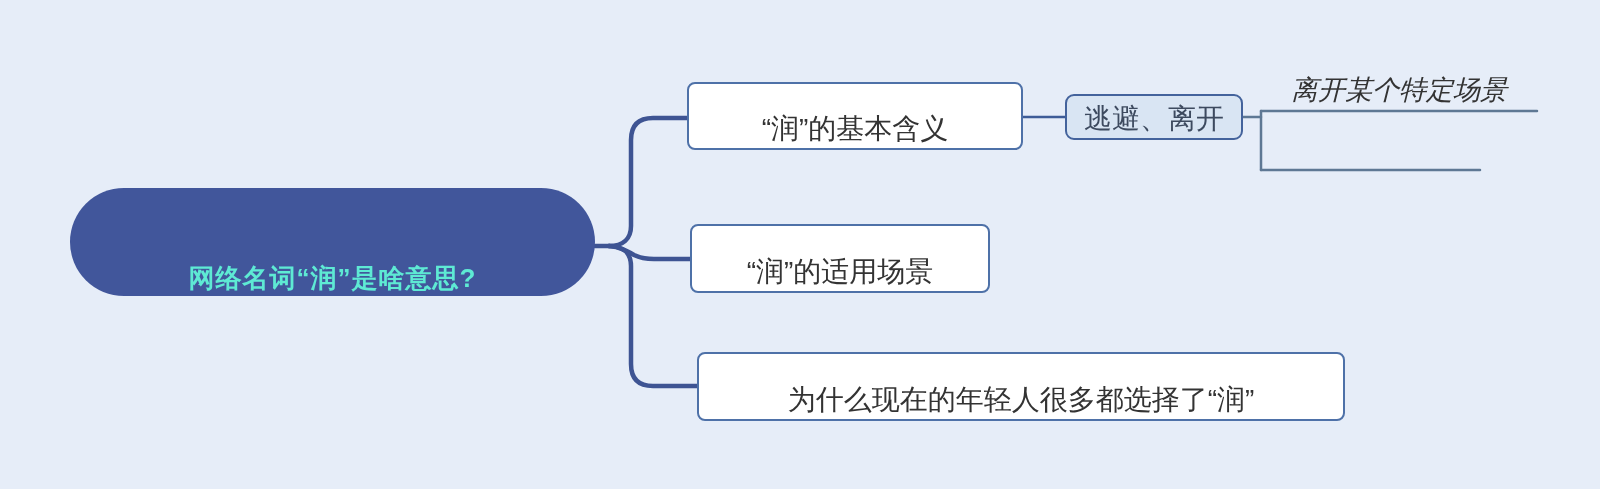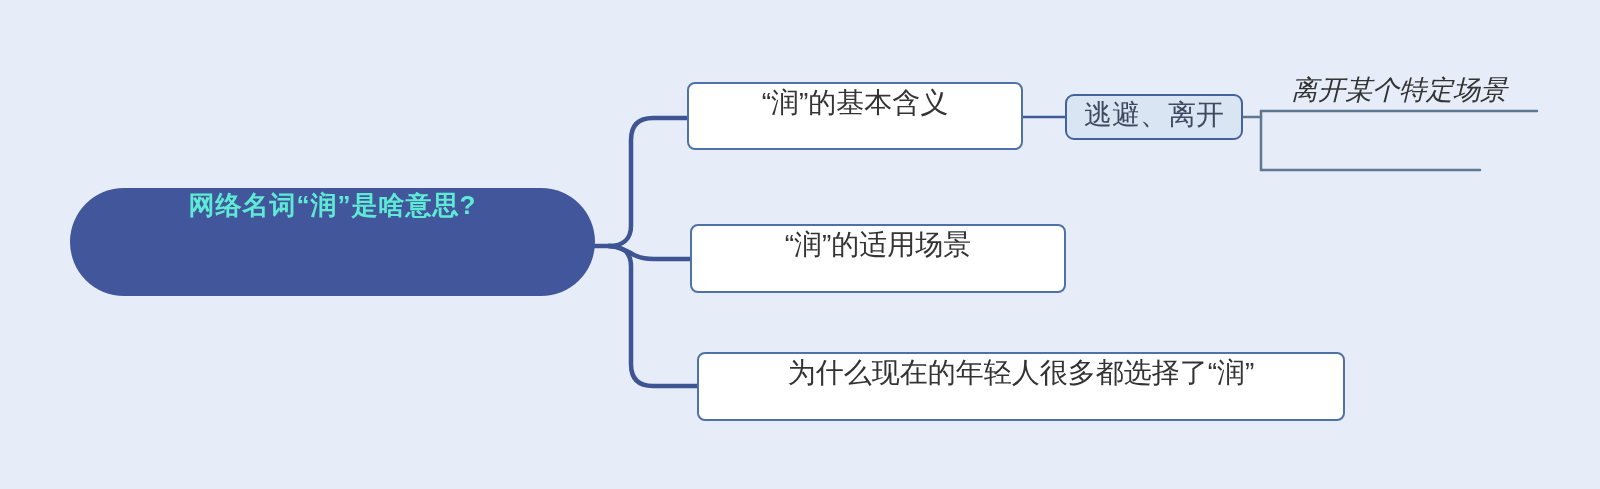--- a/index.html
+++ b/index.html
@@ -19,21 +19,21 @@
   #connector-svg {
     position: absolute;
     left: 0;
     top: 0;
     width: 1600px;
     height: 489px;
   }
   .node {
     position: absolute;
     display: flex;
-    align-items: flex-start;
+    align-items: flex-end;
     justify-content: center;
     box-sizing: border-box;
     white-space: nowrap;
     cursor: default;
   }
   .root-node {
     left: 70px;
     top: 188px;
     width: 525px;
     height: 108px;
@@ -45,21 +45,21 @@
     letter-spacing: 1px;
   }
   .branch-box {
     background: #FFFFFF;
     border: 2px solid #4E71A8;
     border-radius: 8px;
     font-size: 28px;
     color: #333333;
   }
   .branch-1 { left: 687px; top: 82px;  width: 336px; height: 68px; }
-  .branch-2 { left: 690px; top: 224px; width: 376px; height: 69px; }
+  .branch-2 { left: 690px; top: 224px; width: 300px; height: 69px; }
   .branch-3 { left: 697px; top: 352px; width: 648px; height: 69px; }
   .sub-box {
     left: 1065px;
     top: 94px;
     width: 178px;
     height: 46px;
     background: #D9E5F3;
     border: 2px solid #44639C;
     border-radius: 9px;
     font-size: 28px;

